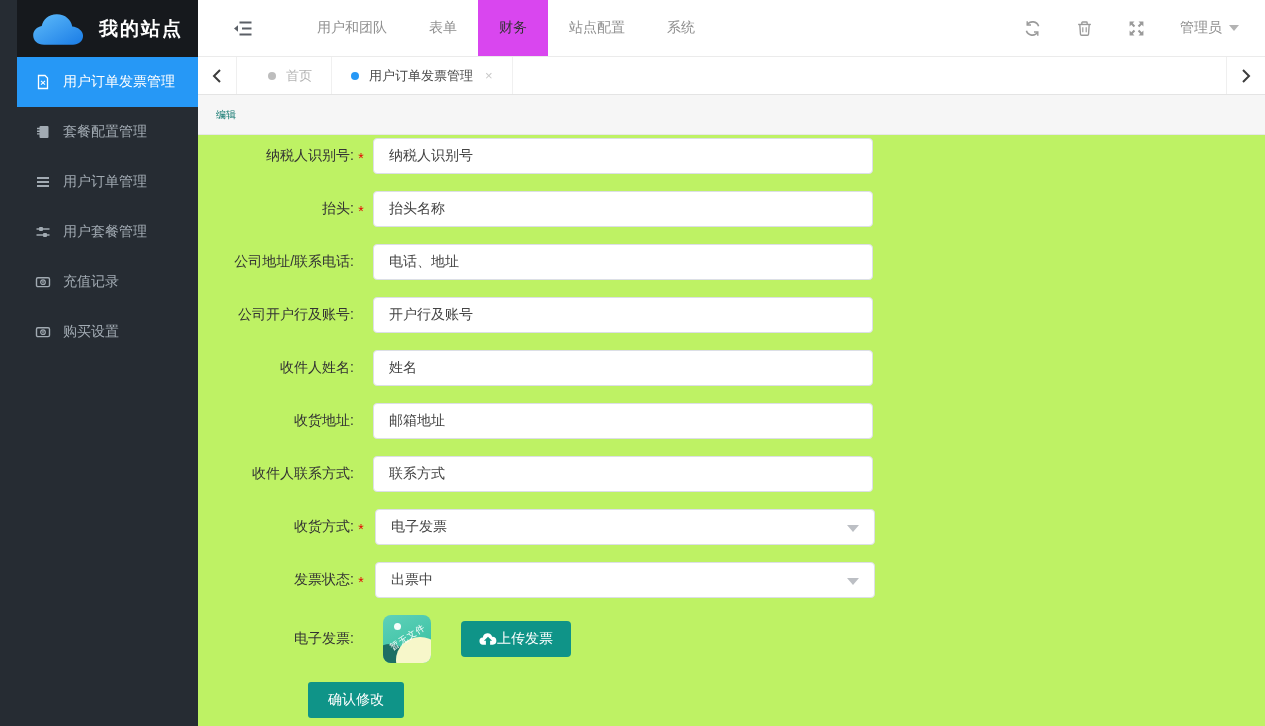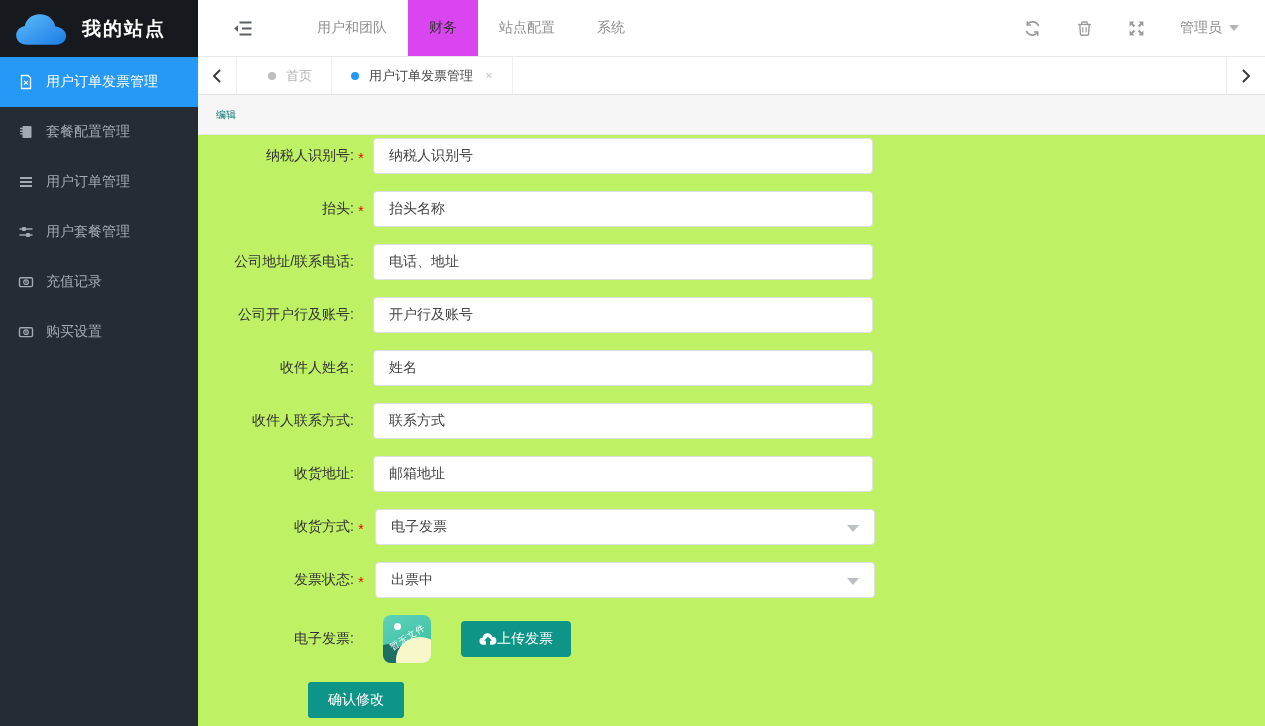--- a/index.html
+++ b/index.html
@@ -1,21 +1,21 @@
 <!DOCTYPE html>
 <html><head>
 <meta charset="utf-8">
 <style>
   * { margin:0; padding:0; box-sizing:border-box; }
   html,body { width:1265px; height:726px; overflow:hidden; background:#fff;
               font-family:"Liberation Sans", sans-serif; }
   .app { display:flex; width:100%; height:100%; }
 
   
-  .sidebar { flex:0 0 198px; width:198px; background:#262c33; display:flex; flex-direction:column; }
+  .sidebar { flex:0 0 198px; width:198px; background:#262c33; display:flex; flex-direction:column;padding-left:17px; }
   .logo { height:57px; flex:0 0 57px; background:#16191d; display:flex; align-items:center; padding-left:14px; gap:12px; }
   .logo svg { width:56px; height:36px; }
   .logo-title { color:#fff; font-size:19px; font-weight:bold; letter-spacing:2px; }
   .side-menu { padding-top:0; }
   .menu-item { height:50px; display:flex; align-items:center; padding-left:17px; gap:12px;
                color:#a2abb3; font-size:14px; cursor:pointer; }
   .menu-item .mi-icon { width:17px; height:17px; display:flex; align-items:center; justify-content:center; }
   .menu-item .mi-icon svg { width:16px; height:16px; }
   .menu-item.active { background:#2698f6; color:#fff; }
 
@@ -166,20 +166,21 @@
 
     <header class="topbar">
       <span class="collapse-btn">
         <svg viewBox="0 0 19 15" fill="none" stroke="#5a5f66" stroke-width="2">
           <path d="M6.5 1.5h12M9 7.5h9.5M6.5 13.5h12"></path>
           <path d="M5 4.2L1 7.5l4 3.3z" fill="#5a5f66" stroke="none"></path>
         </svg>
       </span>
       <nav class="topnav" id="top-nav">
           <div class="nav-item">用户和团队</div>
+          <div class="nav-item">表单</div>
           <div class="nav-item active">财务</div>
           <div class="nav-item">站点配置</div>
           <div class="nav-item">系统</div>
         </nav>
       <div class="topbar-right">
         <span class="action-icon">
           <svg viewBox="0 0 17 17" fill="none" stroke="#9a9a9a" stroke-width="1.6">
             <path d="M14.6 6.2A6.3 6.3 0 0 0 3.4 4.6"></path>
             <path d="M2.4 10.8A6.3 6.3 0 0 0 13.6 12.4"></path>
             <path d="M3.2 1.2v3.8h3.8" stroke-width="1.4"></path>
@@ -256,28 +257,28 @@
             <span class="row-label">公司开户行及账号:</span>
             <span class="req"></span>
             <input class="field-input" type="text" value="开户行及账号" style="">
           </div>
           <div class="form-row">
             <span class="row-label">收件人姓名:</span>
             <span class="req"></span>
             <input class="field-input" type="text" value="姓名" style="">
           </div>
           <div class="form-row">
+            <span class="row-label">收货地址:</span>
+            <span class="req"></span>
+            <input class="field-input" type="text" value="邮箱地址" style="">
+          </div>
+          <div class="form-row">
             <span class="row-label">收件人联系方式:</span>
             <span class="req"></span>
             <input class="field-input" type="text" value="联系方式" style="">
-          </div>
-          <div class="form-row">
-            <span class="row-label">收货地址:</span>
-            <span class="req"></span>
-            <input class="field-input" type="text" value="邮箱地址" style="">
           </div>
           <div class="form-row">
             <span class="row-label">收货方式:</span>
             <span class="req">*</span>
             <div class="field-select">
               <span class="select-value">电子发票</span>
               <span class="select-caret"></span>
             </div>
           </div>
           <div class="form-row">

